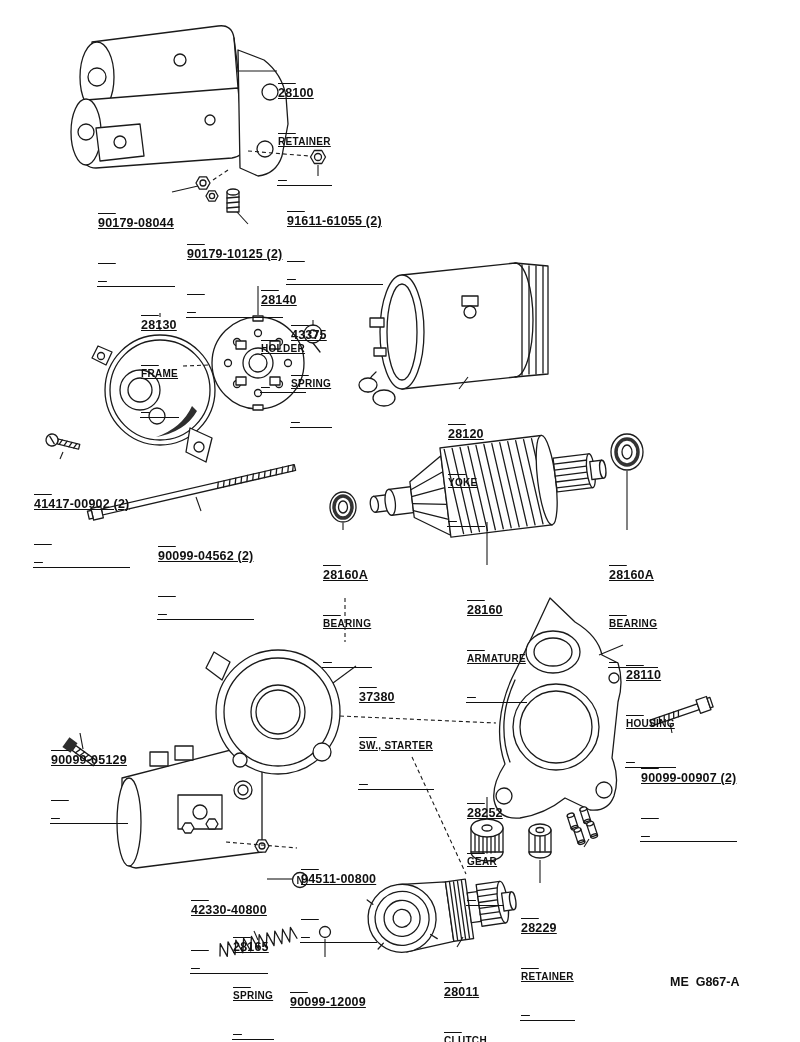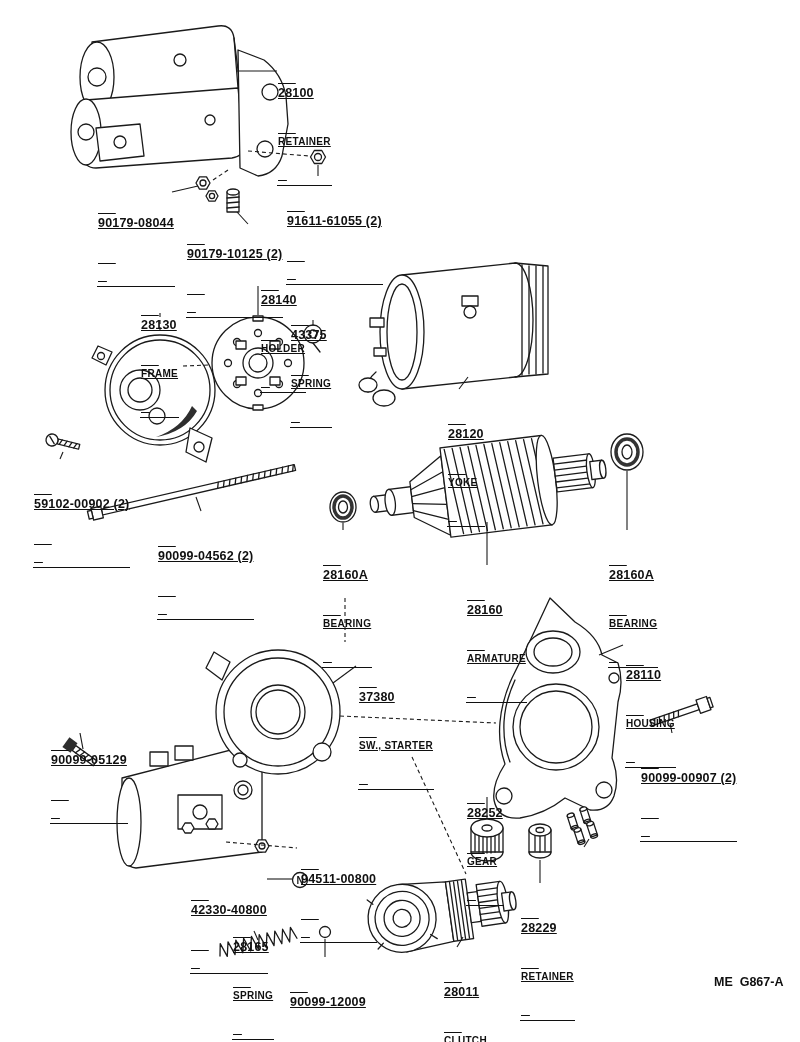--- a/index.html
+++ b/index.html
@@ -15,21 +15,21 @@
   .ring { fill:none; stroke:#333333; stroke-width:3.5; }
   .ld { stroke:#1a1a1a; stroke-width:1.1; fill:none; }
   .dash { stroke:#1a1a1a; stroke-width:1.1; stroke-dasharray:4 3; fill:none; }
   .label {
     position:absolute; color:#101010; font-weight:700; line-height:1.12;
     padding:0 1px 2px 1px; border-bottom:1.6px solid #101010; white-space:pre;text-decoration:underline;
   }
   .label .code { display:block; font-size:12.5px; letter-spacing:.2px; }
   .label .nm   { display:block; font-size:10px;  letter-spacing:.3px; }
   .label .nm:empty { display:none; }
-  #footer-code { position:absolute; font-weight:700; font-size:12.5px; color:#101010; white-space:pre;margin-left:44px; }
+  #footer-code { position:absolute; font-weight:700; font-size:12.5px; color:#101010; white-space:pre; }
 </style>
 </head>
 <body>
 
 <div id="stage">
 
 <svg id="diagram-svg" viewBox="0 0 800 1042">
 
   <g>
     <path class="f" d="M92,42 L218,26 Q232,24 234,38 L240,86 Q241,98 228,100 L104,112 Q92,113 90,100 Z"></path>
@@ -403,21 +403,21 @@
   </div>
   <div class="label" style="left:290px; top:292px">
     <span class="code">43375</span>
     <span class="nm">SPRING</span>
   </div>
   <div class="label" style="left:447px; top:391px">
     <span class="code">28120</span>
     <span class="nm">YOKE</span>
   </div>
   <div class="label" style="left:33px; top:461px">
-    <span class="code">59102-00902 (2)</span>
+    <span class="code">41417-00902 (2)</span>
     
   </div>
   <div class="label" style="left:157px; top:513px">
     <span class="code">90099-04562 (2)</span>
     
   </div>
   <div class="label" style="left:322px; top:532px">
     <span class="code">28160A</span>
     <span class="nm">BEARING</span>
   </div>

